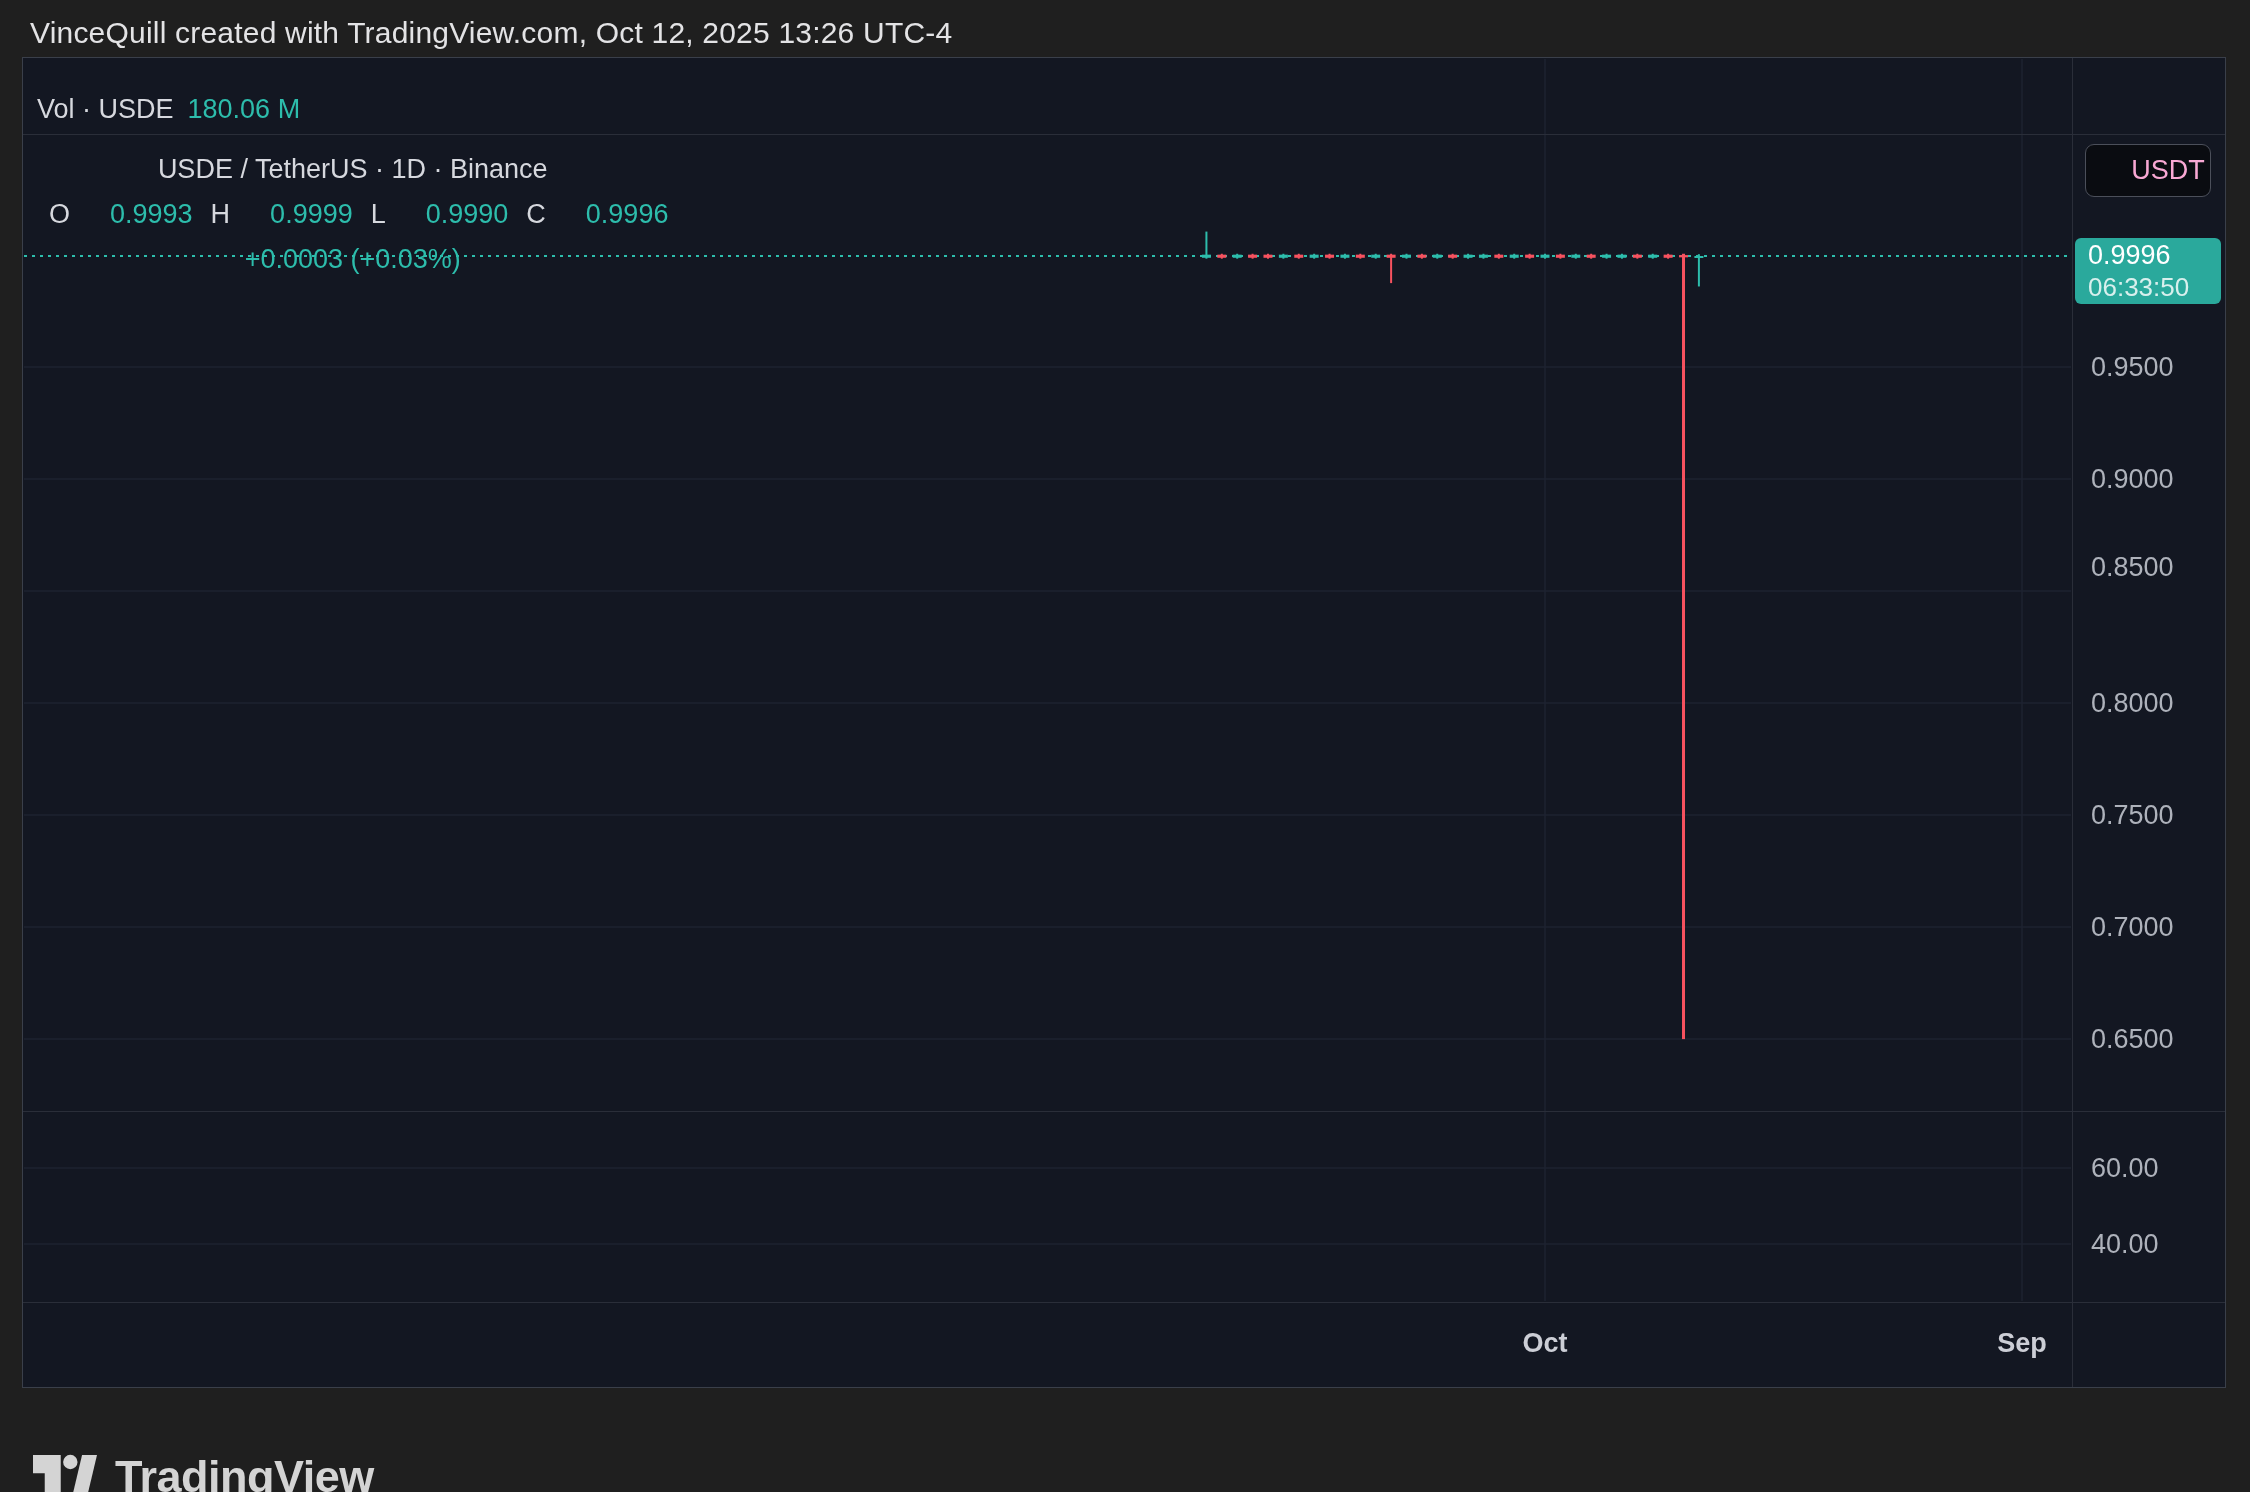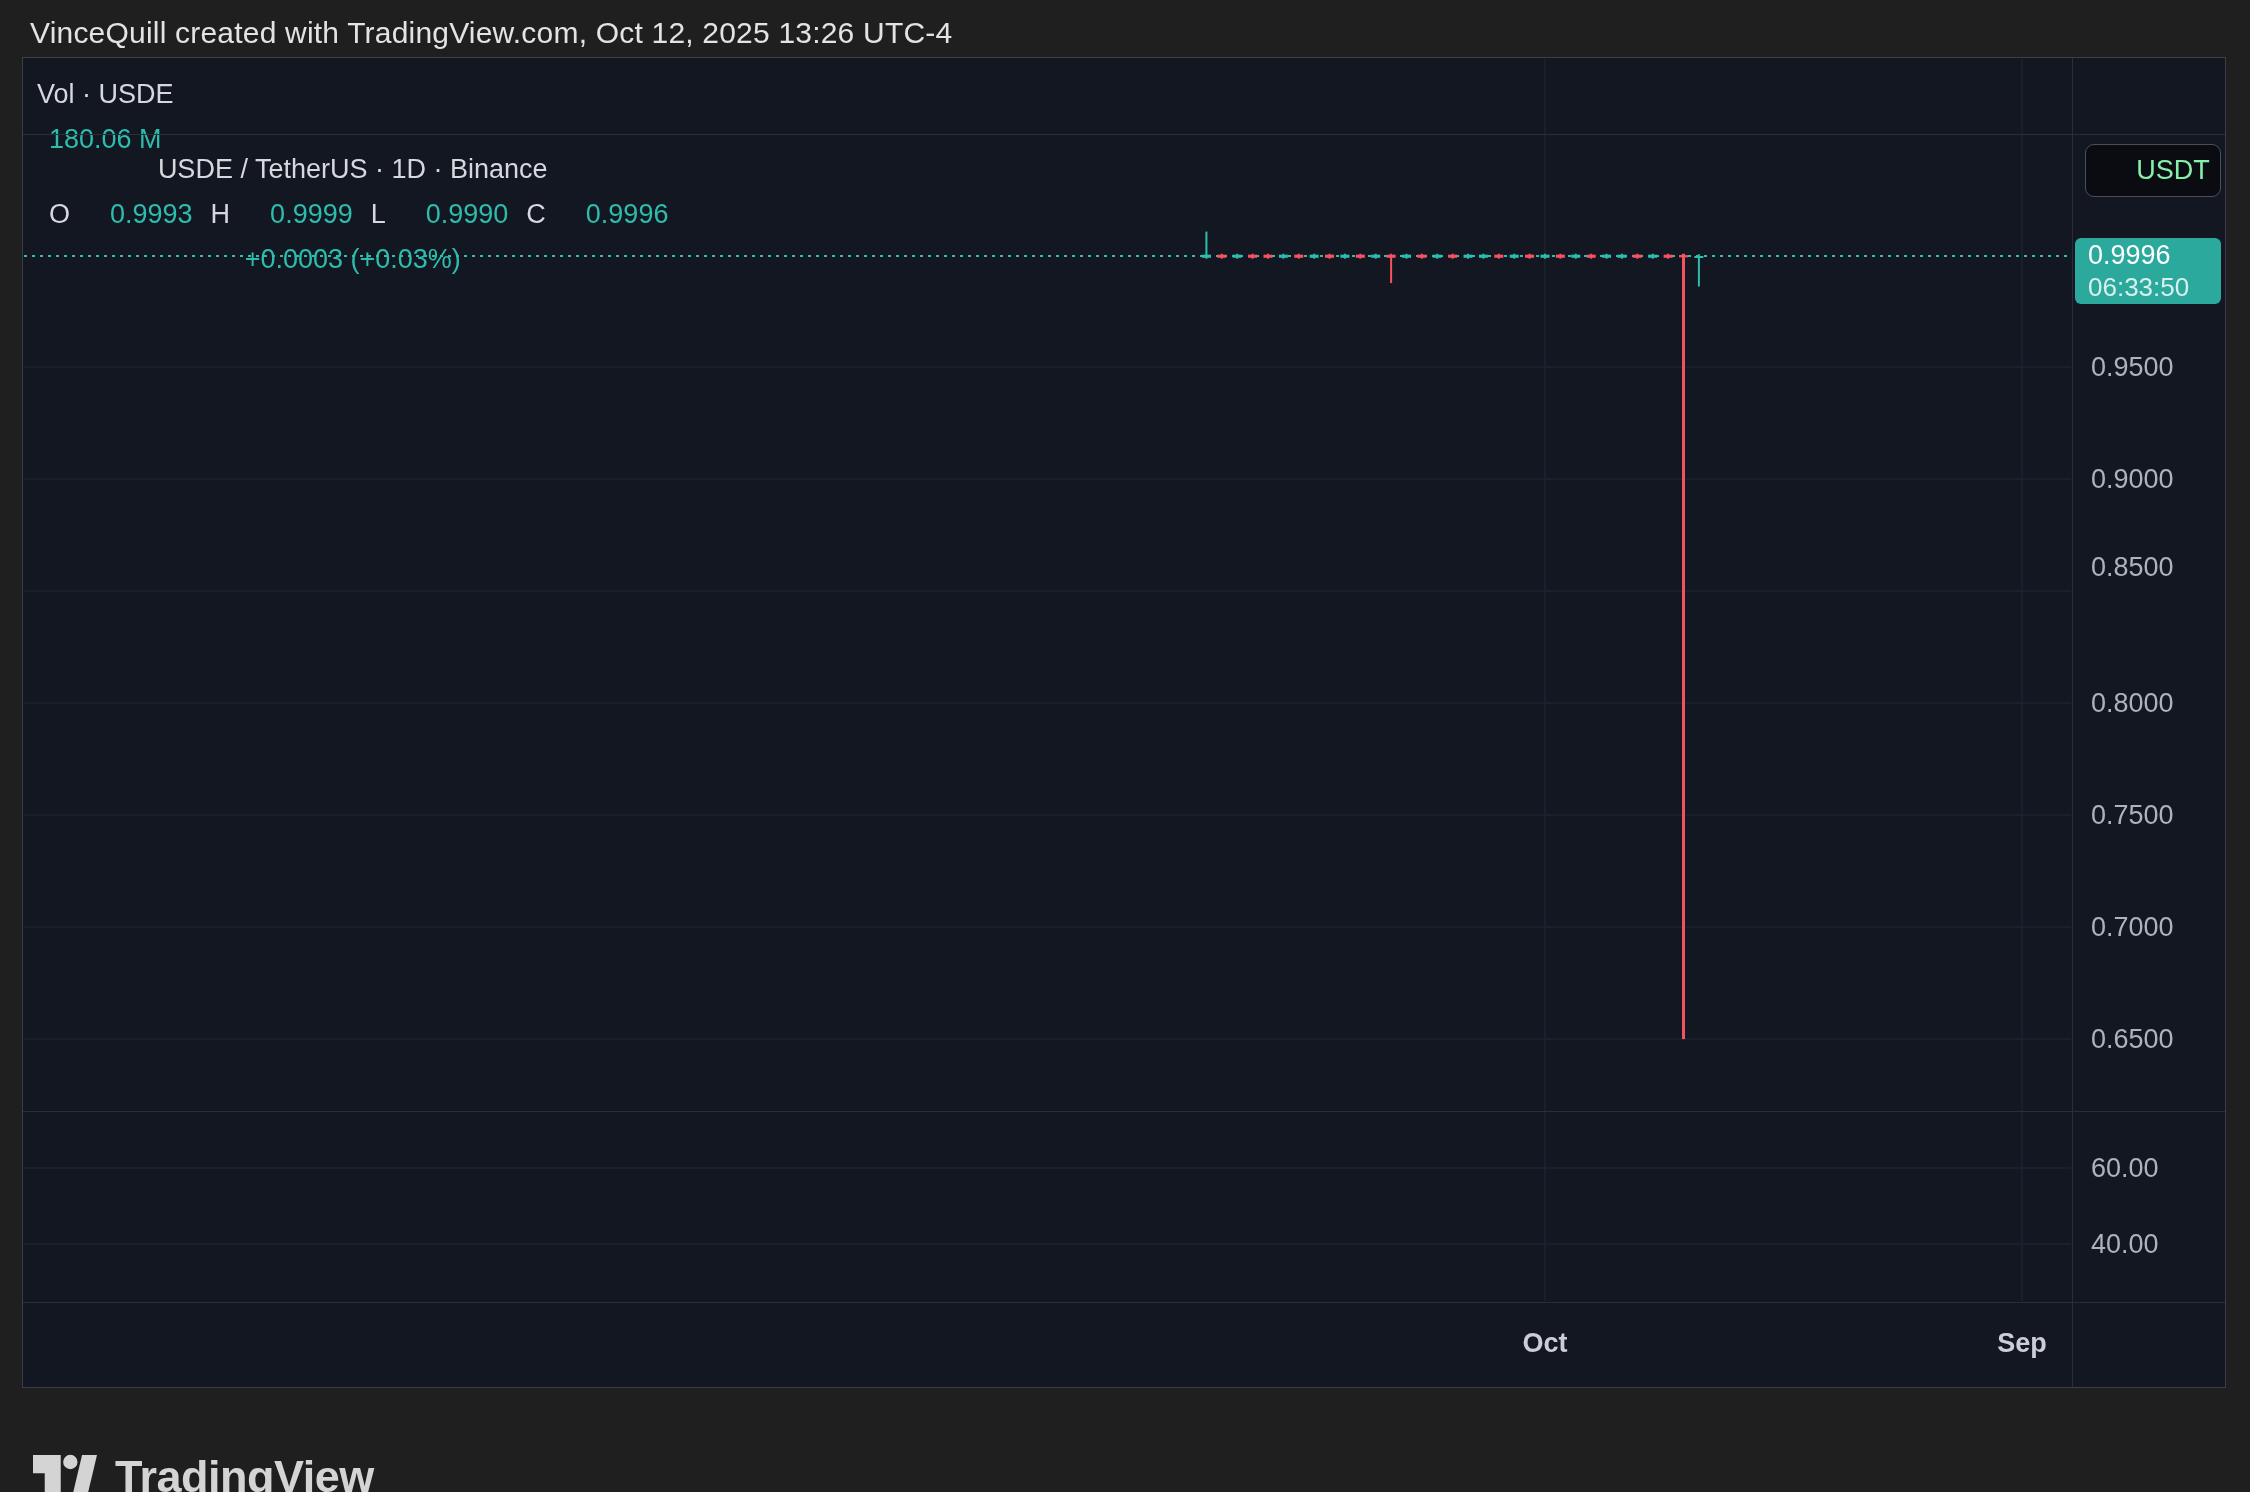--- a/index.html
+++ b/index.html
@@ -38,34 +38,34 @@
   .sep-v{position:absolute;top:0;width:1px;height:1329px;background:var(--separator);left:2049px;}
   #chart-svg{position:absolute;left:0;top:0;}
   .legend{
     position:absolute;left:14px;display:flex;align-items:center;gap:14px;
     font-size:27px;color:var(--legend-text);white-space:nowrap;
   }
   .legend .val{color:var(--accent-teal);}
   .legend .ohlc-group{display:flex;gap:18px;margin-left:12px;}
   .legend .pair .lbl{color:var(--legend-text);}
   .legend .pair .val{color:var(--accent-teal);margin-left:40px;}
-  .vol-legend{top:21px;flex-direction:column;}
+  .vol-legend{top:36px;}
   .main-legend{top:96px;flex-direction:column;}
   .price-axis{
     position:absolute;left:2050px;top:0;width:152px;height:1244px;
     cursor:ns-resize;
   }
   .tick{
     position:absolute;left:18px;font-size:27px;color:var(--axis-text);
     line-height:32px;
   }
   .currency-btn{
-    position:absolute;left:12px;top:86px;width:136px;height:53px;
+    position:absolute;left:12px;top:86px;width:126px;height:53px;
     border:1.5px solid #4b4f5a;border-radius:9px;background:#0a0c11;
-    color:#86efac;font-size:27px;display:flex;align-items:center;justify-content:center;
+    color:#f9a8d4;font-size:27px;display:flex;align-items:center;justify-content:center;
     cursor:pointer;
     padding-left:40px;
   }
   .price-badge{
     position:absolute;left:2px;top:180px;width:146px;height:66px;
     background:var(--badge-teal);border-radius:6px;
     color:#ffffff;padding:1px 0 0 13px;
   }
   .price-badge .p{font-size:27px;line-height:33px;}
   .price-badge .cd{font-size:26px;line-height:31px;color:rgba(255,255,255,.82);}

